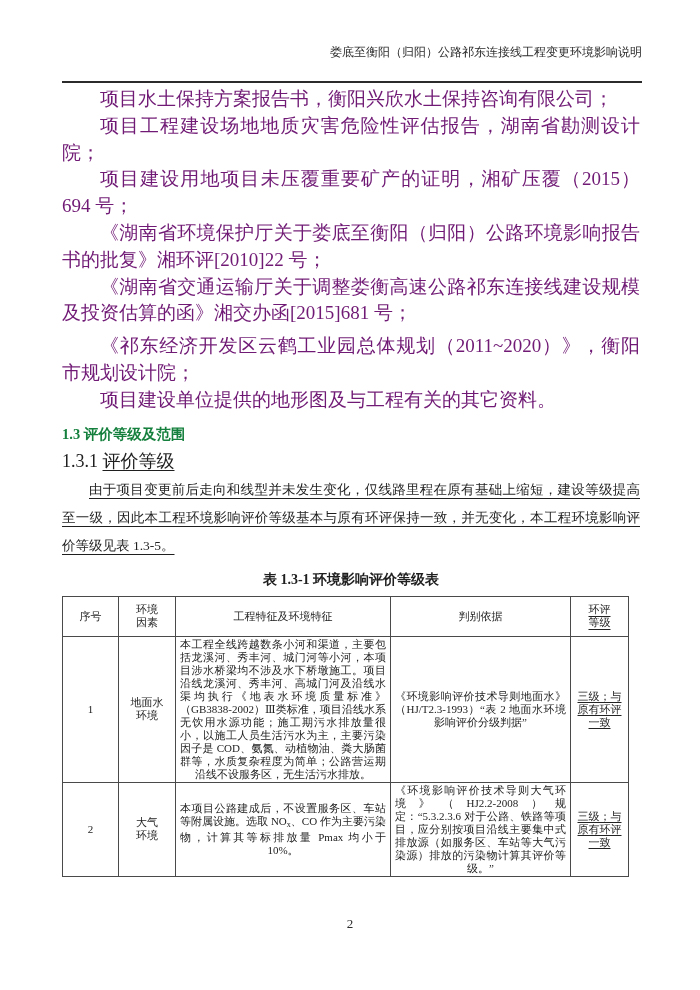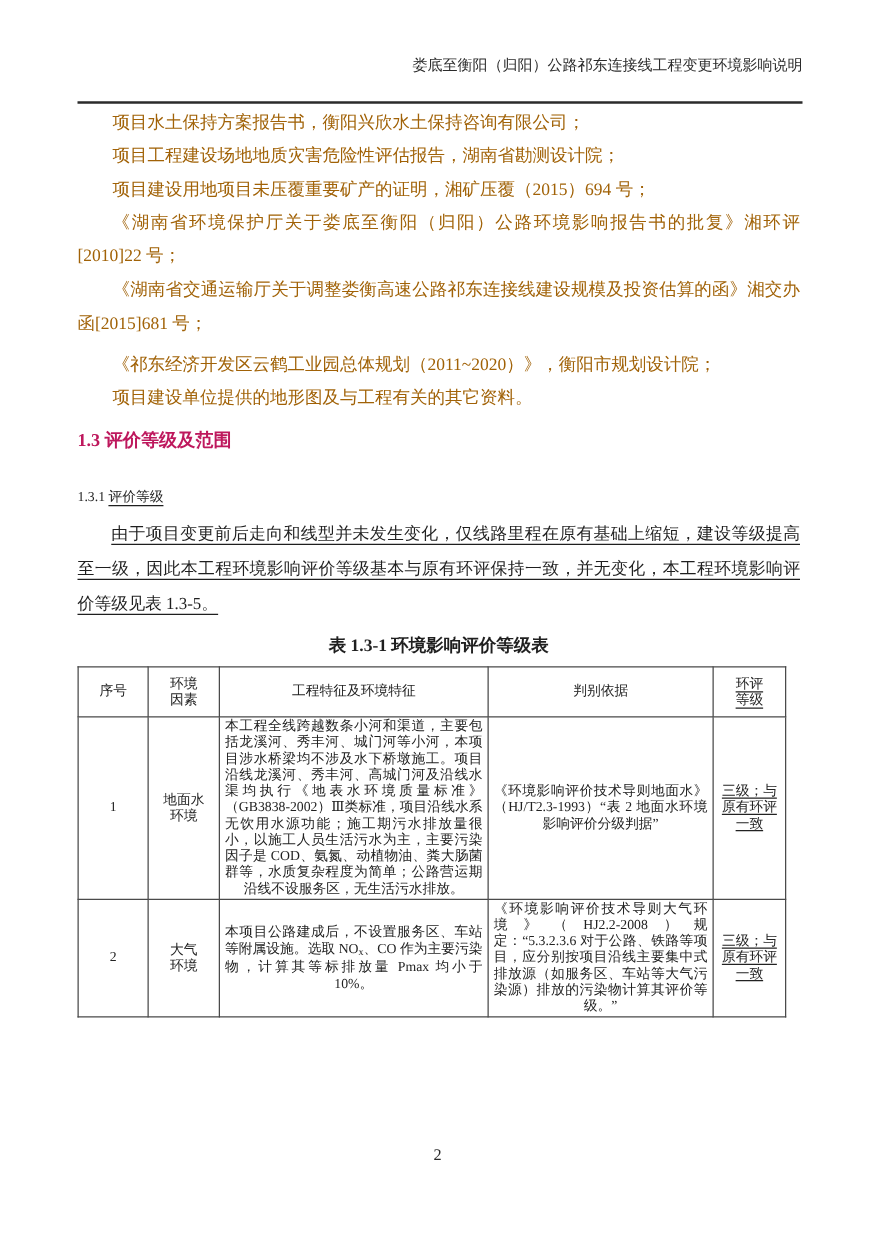--- a/index.html
+++ b/index.html
@@ -14,30 +14,30 @@
   
   .running-header {
     position:absolute; left:62px; right:58px; top:44px;
     text-align:right; font-size:12px; line-height:16px;
     border-bottom:2px solid #2b2b2b; padding-bottom:21px;
     color:#2b2b2b;
   }
   
   .content { position:absolute; left:62px; right:60px; top:86px; }
   .body-p {
-    margin:0; font-size:14px; line-height:26.8px;
-    text-align:justify; text-indent:2em; color:#a16207;
+    margin:0; font-size:19px; line-height:26.8px;
+    text-align:justify; text-indent:2em; color:#701a75;
   }
   .gap-top { margin-top:6px; }
   .h13 {
     margin:7px 0 0 0; font-size:14.5px; font-weight:bold;
-    line-height:27px; color:#be185d;
+    line-height:27px; color:#15803d;
   }
   .h131 {
-    margin:18px 0 0 0; font-size:11px; font-weight:normal; line-height:27px;
+    margin:0 0 0 0; font-size:18px; font-weight:normal; line-height:27px;
   }
   .u { text-decoration:underline; text-underline-offset:3px; text-decoration-thickness:1px; }
   .intro-p {
     margin:1px 0 0 0; font-size:13.5px; line-height:28px;
     text-align:justify; text-indent:2em;
     text-decoration:underline; text-underline-offset:4px;
   }
   .table-title {
     margin:11px 0 7px 0; text-align:center;
     font-size:14px; font-weight:bold;

